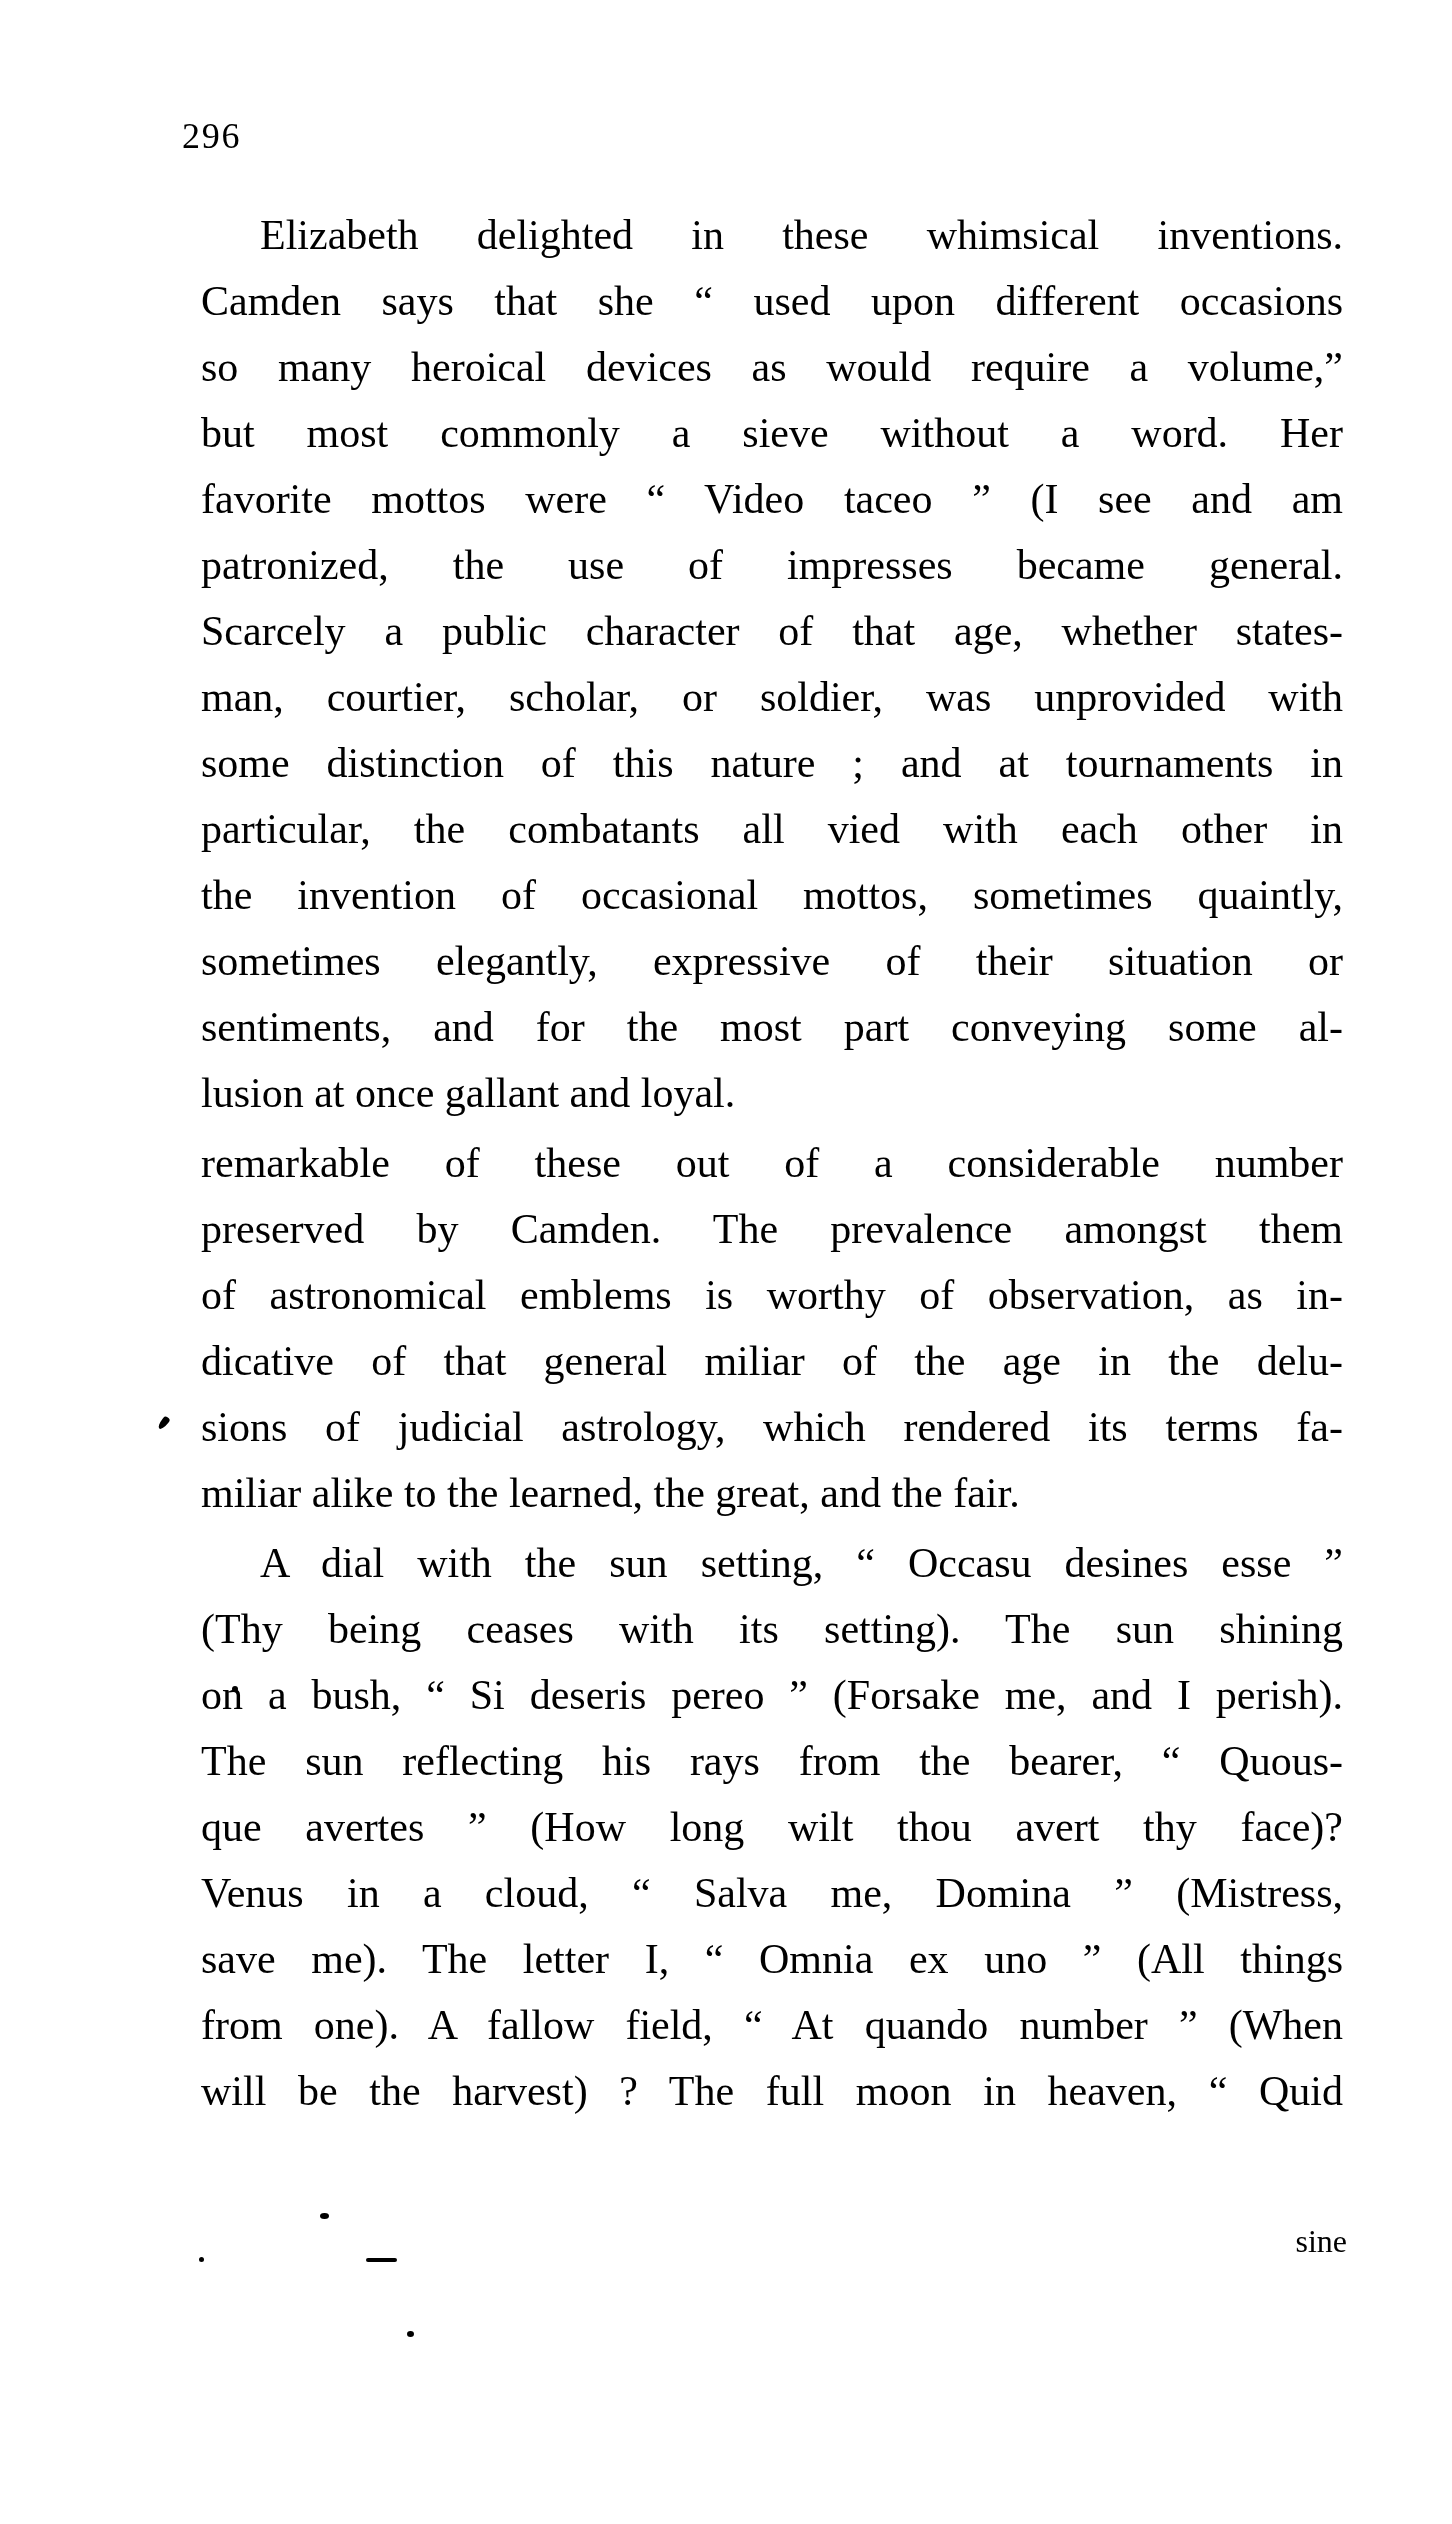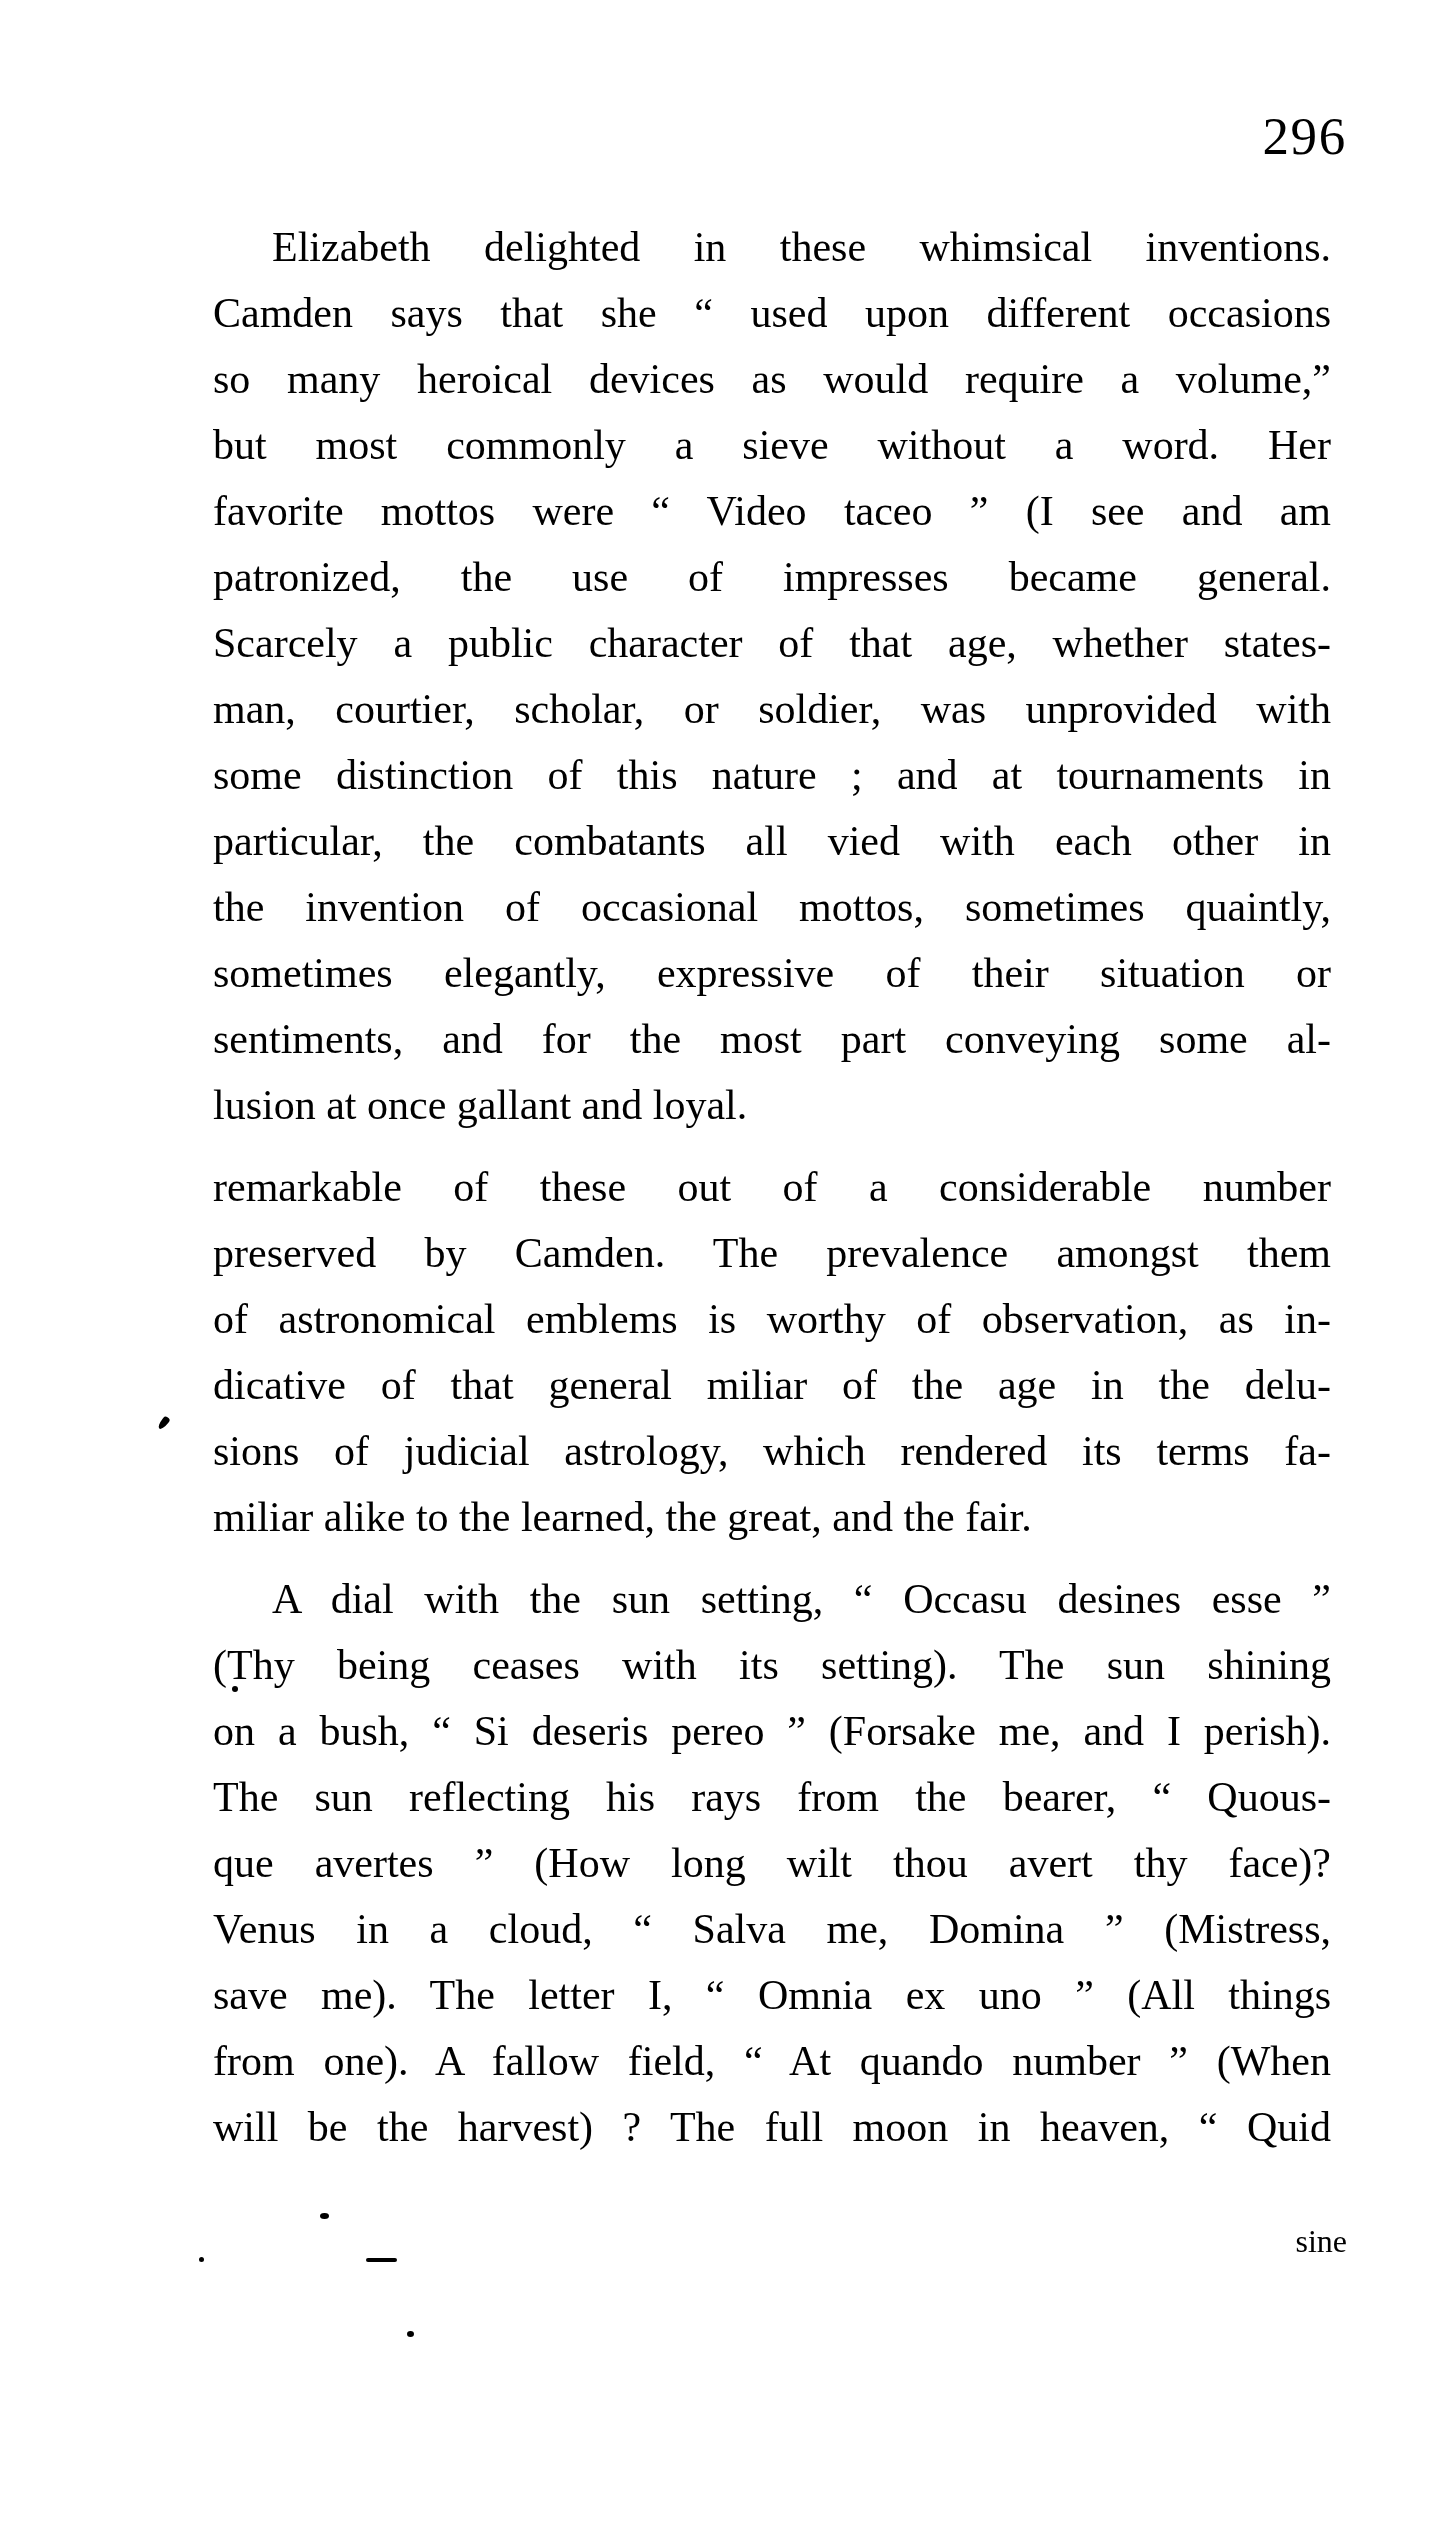--- a/index.html
+++ b/index.html
@@ -7,36 +7,36 @@
     position: relative;
     width: 1453px;
     height: 2525px;
     background: #ffffff;
     color: #000000;
     font-family: "Liberation Serif", "DejaVu Serif", serif;
     overflow: hidden;
   }
   .folio {
     position: absolute;
-    left: 197px;
+    left: 182px;
     top: 110px;
     width: 1150px;
-    text-align: right;
-    font-size: 53px;
+    text-align: left;
+    font-size: 36px;
     line-height: 53px;
     letter-spacing: 1.7px;
     font-weight: normal;
   }
   .textblock {
     position: absolute;
     left: 197px;
     top: 198px;
     width: 1150px;
   }
-  .para { margin: 16px; padding: 0; }
+  .para { margin: 4px; padding: 0; }
   .line {
     height: 66px;
     line-height: 66px;
     font-size: 42px;
     white-space: normal;
     overflow: hidden;
     text-align: left;
   }
   .line.j {
     text-align: justify;

